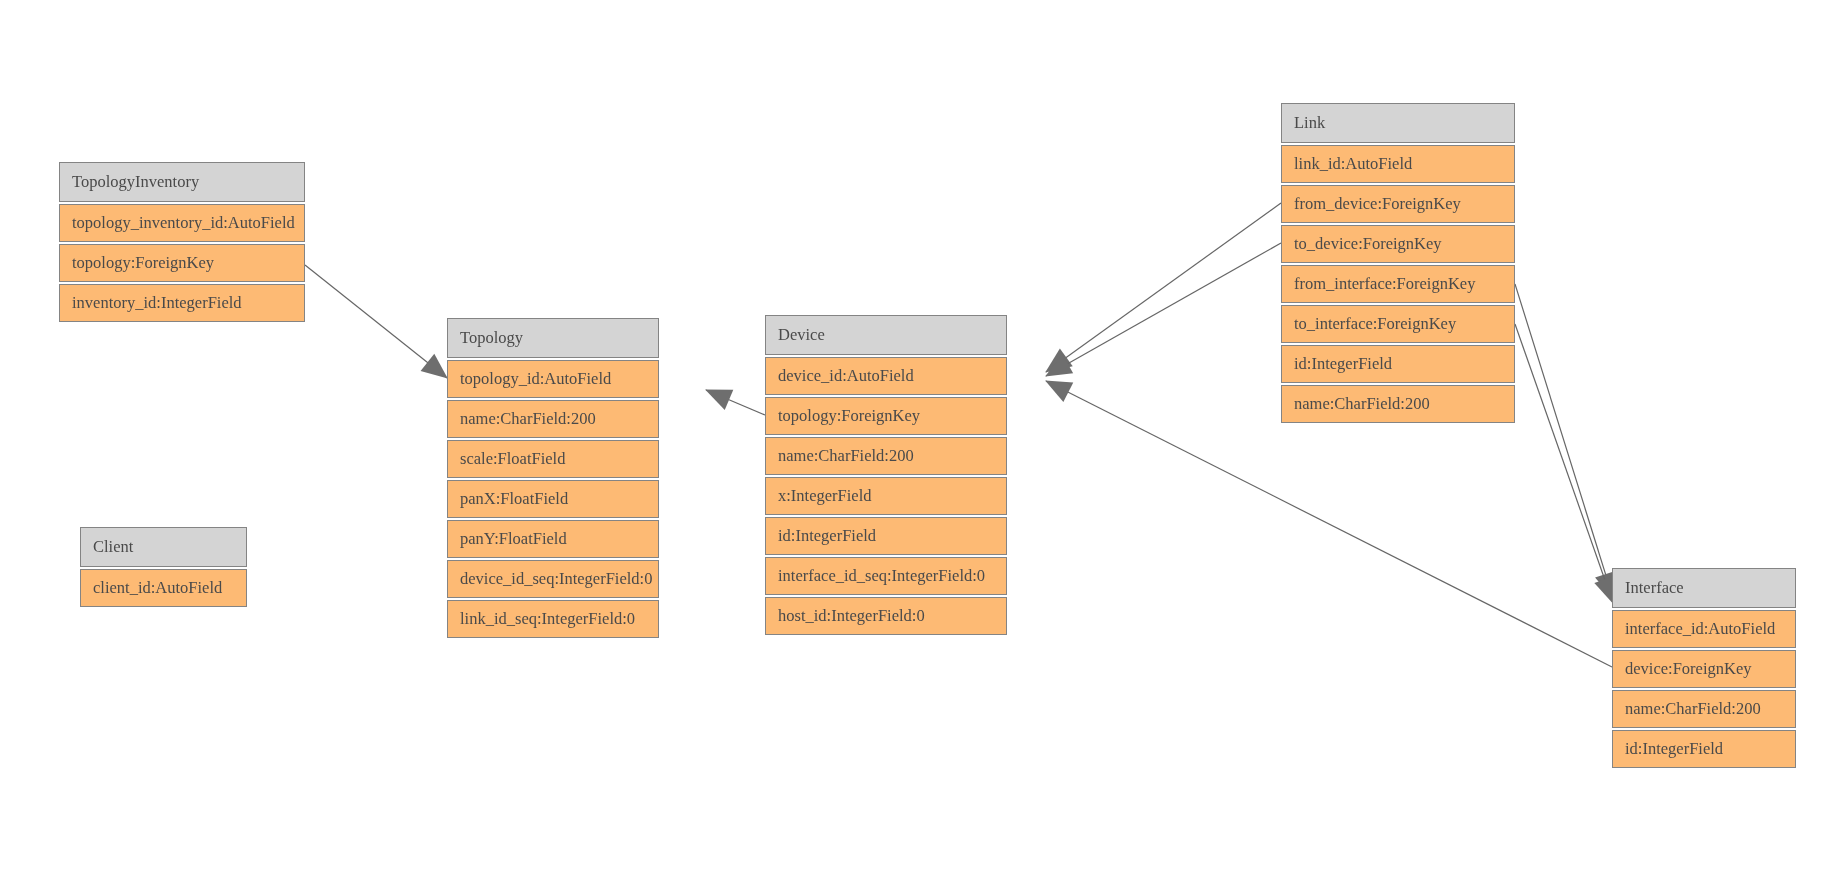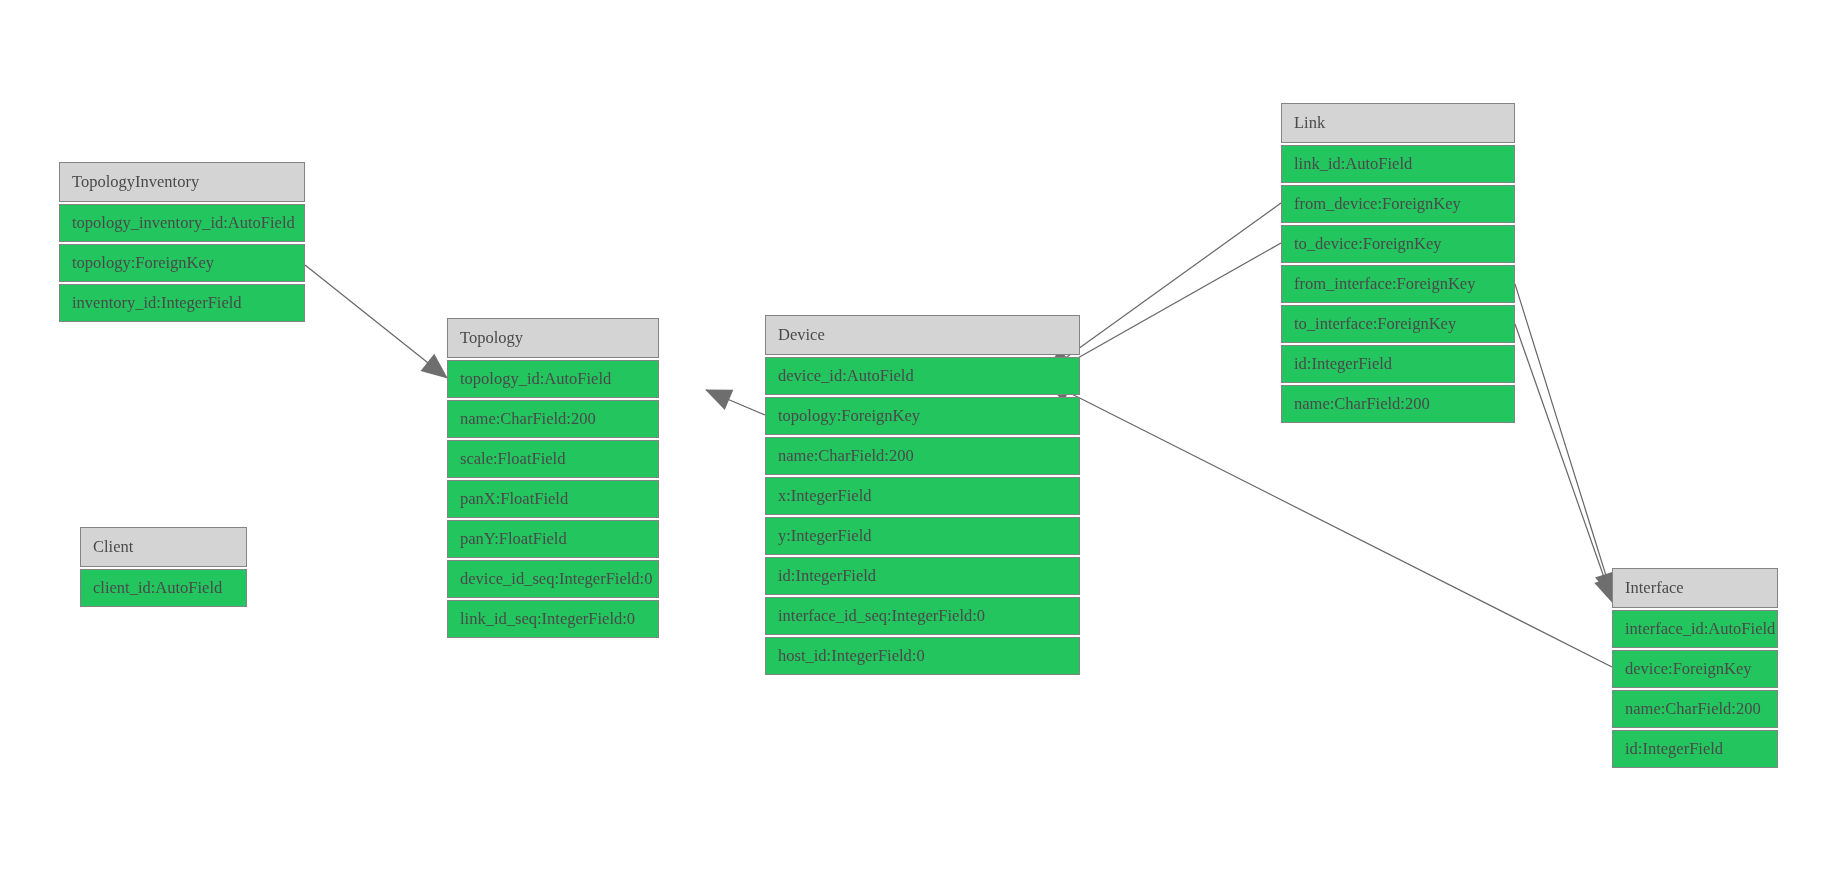--- a/index.html
+++ b/index.html
@@ -36,21 +36,21 @@
     padding-left: 12px;
     white-space: nowrap;
     overflow: hidden;
   }
   .entity .row {
     box-sizing: border-box;
     height: 38px;
     line-height: 36px;
     margin-top: 2px;
     border: 1px solid #848484;
-    background: #22c55e;
+    background: #fdba74;
     color: #4a4a4a;
     font-size: 16.5px;
     padding-left: 12px;
     white-space: nowrap;
     overflow: hidden;
   }
 </style>
 </head>
 <body>
 
@@ -85,42 +85,41 @@
         <div class="row">scale:FloatField</div>
         <div class="row">panX:FloatField</div>
         <div class="row">panY:FloatField</div>
         <div class="row">device_id_seq:IntegerField:0</div>
         <div class="row">link_id_seq:IntegerField:0</div>
       </div>
       <div class="entity" style="left: 80px; top: 527px; width: 167px;">
         <div class="hdr">Client</div>
         <div class="row">client_id:AutoField</div>
       </div>
-      <div class="entity" style="left: 765px; top: 315px; width: 315px;">
+      <div class="entity" style="left: 765px; top: 315px; width: 242px;">
         <div class="hdr">Device</div>
         <div class="row">device_id:AutoField</div>
         <div class="row">topology:ForeignKey</div>
         <div class="row">name:CharField:200</div>
         <div class="row">x:IntegerField</div>
-        <div class="row">y:IntegerField</div>
         <div class="row">id:IntegerField</div>
         <div class="row">interface_id_seq:IntegerField:0</div>
         <div class="row">host_id:IntegerField:0</div>
       </div>
       <div class="entity" style="left: 1281px; top: 103px; width: 234px;">
         <div class="hdr">Link</div>
         <div class="row">link_id:AutoField</div>
         <div class="row">from_device:ForeignKey</div>
         <div class="row">to_device:ForeignKey</div>
         <div class="row">from_interface:ForeignKey</div>
         <div class="row">to_interface:ForeignKey</div>
         <div class="row">id:IntegerField</div>
         <div class="row">name:CharField:200</div>
       </div>
-      <div class="entity" style="left: 1612px; top: 568px; width: 166px;">
+      <div class="entity" style="left: 1612px; top: 568px; width: 184px;">
         <div class="hdr">Interface</div>
         <div class="row">interface_id:AutoField</div>
         <div class="row">device:ForeignKey</div>
         <div class="row">name:CharField:200</div>
         <div class="row">id:IntegerField</div>
       </div>
     </div>
 </div>
 
 </body></html>

